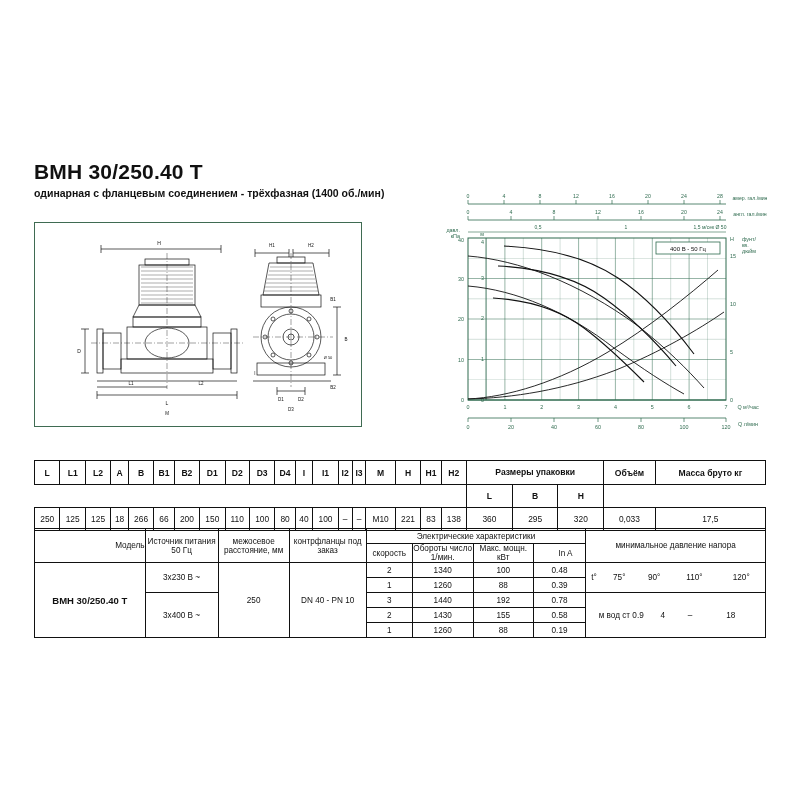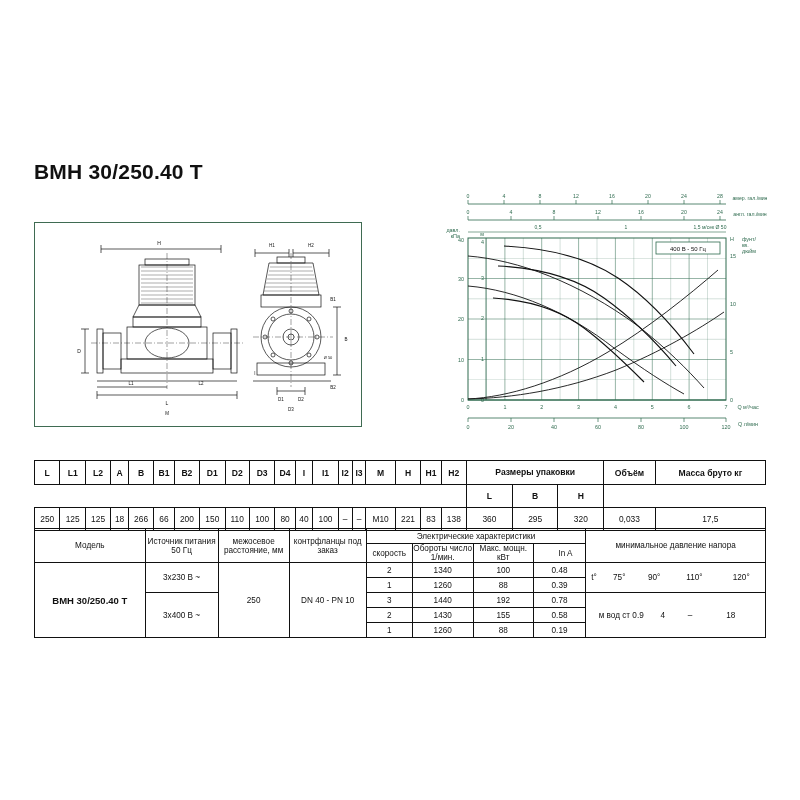--- a/index.html
+++ b/index.html
@@ -112,20 +112,21 @@
 
   .tiny { font-size: 7.4px; }
 </style>
 </head>
 <body>
 
 <div class="page">
 
   <div class="title-block">
     <div class="title">BMH 30/250.40 T</div>
+    <div class="subtitle">одинарная с фланцевым соединением - трёхфазная (1400 об./мин)</div>
   </div>
 
   <div class="drawing-box">
     <div class="drawing-inner">
       <svg width="316" height="193" viewBox="0 0 316 193">
         <g stroke="#111" fill="none" stroke-width="0.7">
 
           <line x1="60" y1="20" x2="180" y2="20"></line>
           <line x1="60" y1="16" x2="60" y2="24"></line>
           <line x1="180" y1="16" x2="180" y2="24"></line>
@@ -477,21 +478,21 @@
       <td>320</td>
       <td>0,033</td>
       <td>17,5</td>
     </tr>
   </tbody>
     </table>
 
   <table class="spec-table">
     <tbody>
         <tr>
-      <td rowspan="3" style="width:115px;" class="h">Модель</td>
+      <td rowspan="3" style="width:115px;text-align:right;" class="h">Модель</td>
       <td rowspan="3" style="width:75px;" class="h">Источник питания 50 Гц</td>
       <td rowspan="3" style="width:72px;" class="h">межосевое расстояние, мм</td>
       <td rowspan="3" style="width:78px;" class="h">контрфланцы под заказ</td>
       <td colspan="4" class="h">Электрические характеристики</td>
       <td rowspan="3" style="width:188px;" class="h">минимальное давление напора</td>
     </tr>
     <tr>
       <td rowspan="2" style="width:46px;" class="h">скорость</td>
       <td rowspan="2" style="width:62px;" class="h">Обороты число 1/мин.</td>
       <td rowspan="2" style="width:62px;margin-top:48px;" class="h">Макс. мощн. кВт</td>

